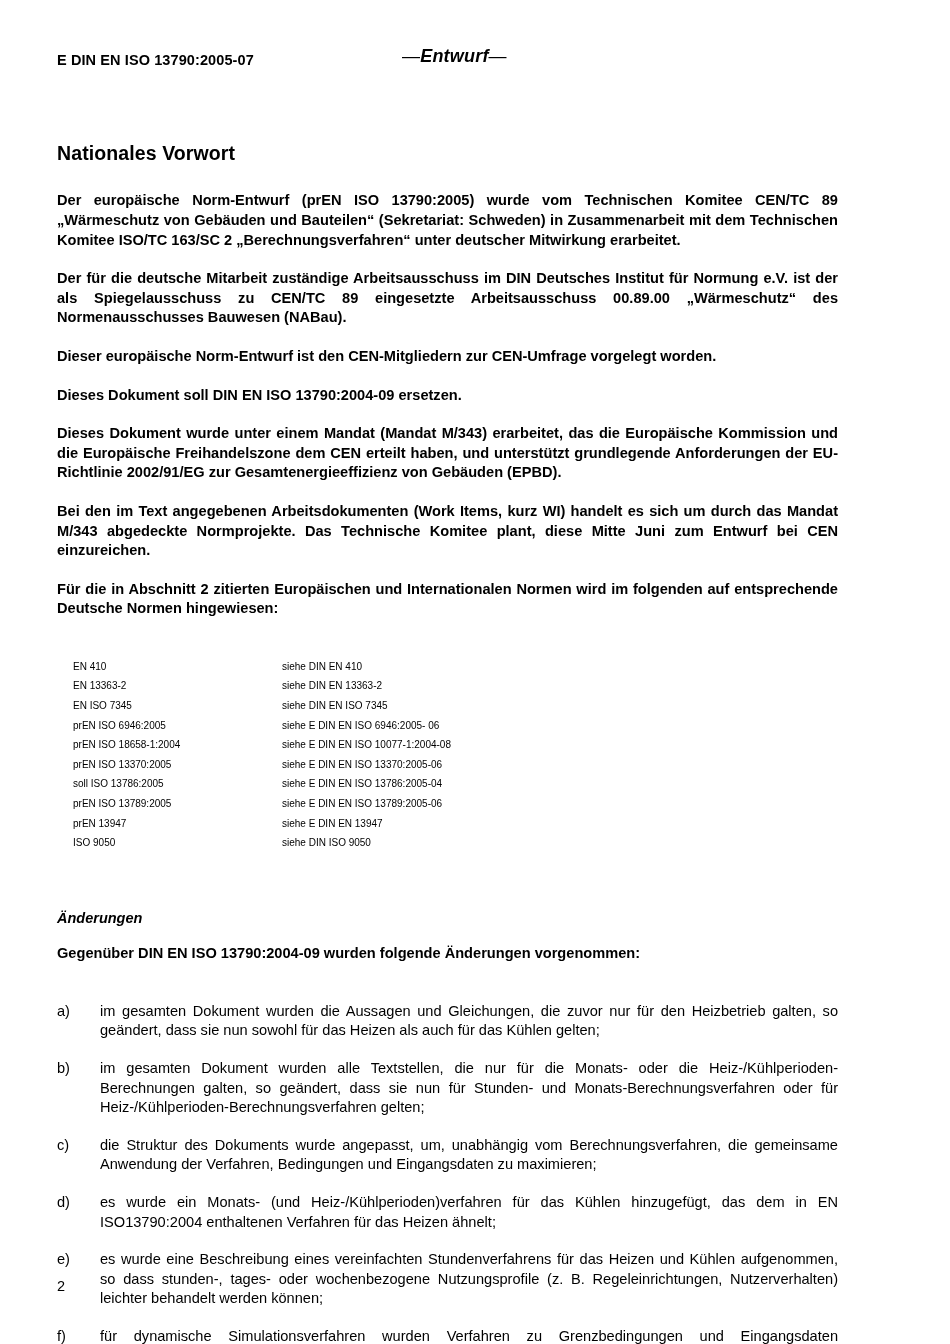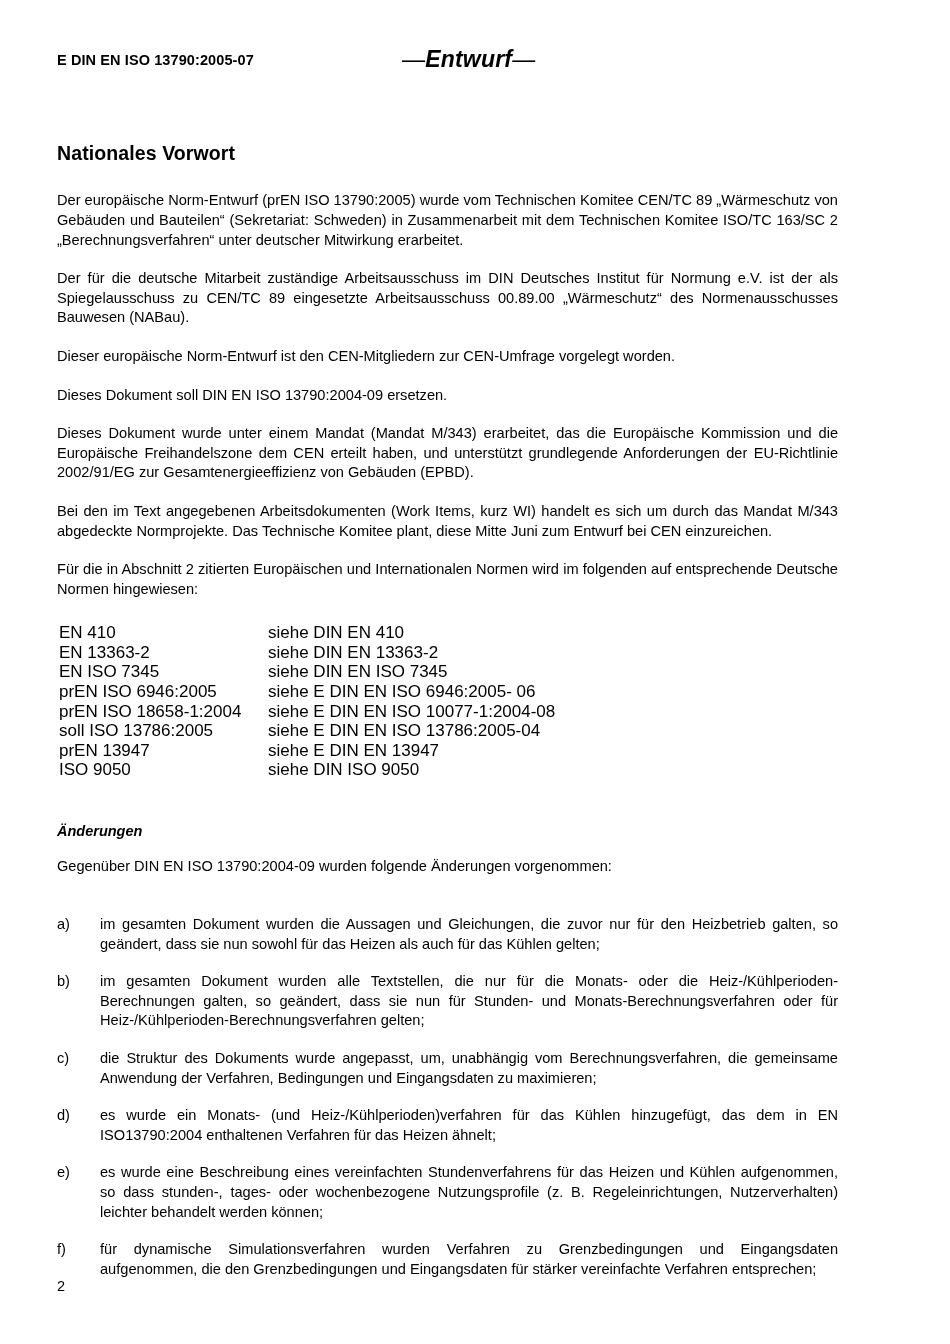--- a/index.html
+++ b/index.html
@@ -39,21 +39,21 @@
     top: 0;
     font-size: 14.5px;
     font-weight: bold;
     letter-spacing: 0.1px;
     white-space: nowrap;
   }
   .header-center {
     position: absolute;
     left: 345px;
     top: -6px;
-    font-size: 23px;
+    font-size: 18px;
     font-weight: bold;
     font-style: italic;
     white-space: nowrap;
     letter-spacing: 0.2px;
   }
   .header-center .dash {
     font-style: normal;
     font-weight: normal;
   }
 
@@ -81,28 +81,29 @@
     font-style: italic;
   }
 
   p.para {
     font-size: 14.6px;
     line-height: 19.6px;
     margin: 0 0 19px 0;
     text-align: justify;
     text-justify: inter-word;
     hyphens: none;
+    font-weight: bold;
   }
   p.para:last-child { margin-bottom: 0; }
 
   
   .ref-table {
     border-collapse: collapse;
-    margin: 2px;
-    font-size: 17px;
+    margin: 16px;
+    font-size: 10px;
     line-height: 19.6px;
   }
   .ref-table td {
     padding: 0;
     vertical-align: top;
     white-space: nowrap;
   }
   .ref-table td.ref-src { width: 205px; padding-right: 4px; }
 
   
@@ -187,24 +188,32 @@
         </tr>
         <tr>
           <td class="ref-src">prEN ISO 6946:2005</td>
           <td class="ref-tgt">siehe E DIN EN ISO 6946:2005- 06</td>
         </tr>
         <tr>
           <td class="ref-src">prEN ISO 18658-1:2004</td>
           <td class="ref-tgt">siehe E DIN EN ISO 10077-1:2004-08</td>
         </tr>
         <tr>
+          <td class="ref-src">prEN ISO 13370:2005</td>
+          <td class="ref-tgt">siehe E DIN EN ISO 13370:2005-06</td>
+        </tr>
+        <tr>
           <td class="ref-src">soll ISO 13786:2005</td>
           <td class="ref-tgt">siehe E DIN EN ISO 13786:2005-04</td>
         </tr>
         <tr>
+          <td class="ref-src">prEN ISO 13789:2005</td>
+          <td class="ref-tgt">siehe E DIN EN ISO 13789:2005-06</td>
+        </tr>
+        <tr>
           <td class="ref-src">prEN 13947</td>
           <td class="ref-tgt">siehe E DIN EN 13947</td>
         </tr>
         <tr>
           <td class="ref-src">ISO 9050</td>
           <td class="ref-tgt">siehe DIN ISO 9050</td>
         </tr>
       </tbody>
     </table>
 

